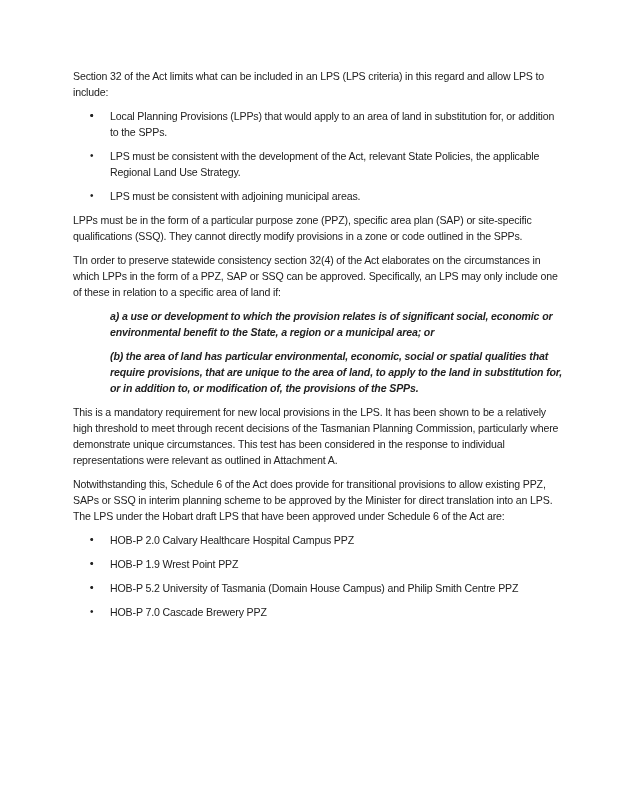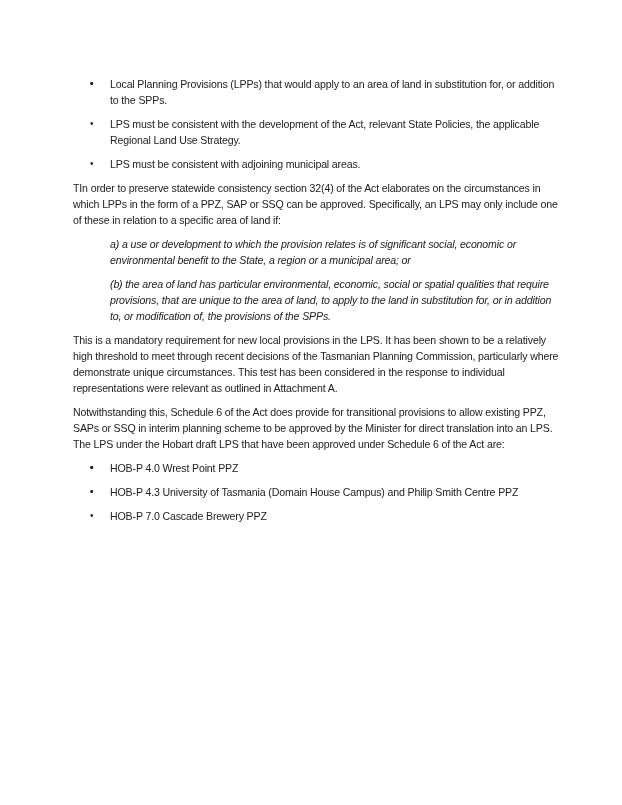--- a/index.html
+++ b/index.html
@@ -8,49 +8,51 @@
       position: absolute; left: 73px; top: 68px; width: 490px;
       font-family: "Liberation Sans", sans-serif;
       font-size: 10.6px; line-height: 16px; color: #222222;
       letter-spacing: -0.15px;
     }
     p { margin: 0 0 8px 0; }
     ul { list-style: none; margin: 0 0 8px 0; padding: 0; }
     ul li { position: relative; padding-left: 37px; margin-bottom: 8px; }
     ul li:last-child { margin-bottom: 0; }
     ul li .bullet { position: absolute; left: 17px; top: 0; font-size: 10px; }
-    .quote { margin: 0 0 8px 37px; font-style: italic; }
+    .quote { margin: 0 0 8px 37px; font-style: italic; font-weight: bold; }
   </style>
 </head>
 <body>
 
 <div class="page">
+  <p>Section 32 of the Act limits what can be included in an LPS (LPS criteria) in this regard and allow LPS to include:</p>
 
   <ul>
     <li><span class="bullet">•</span></li>
     <li><span class="bullet">•</span></li>
     <li><span class="bullet">•</span><span>Local Planning Provisions (LPPs) that would apply to an area of land in substitution for, or addition to the SPPs.</span></li>
   </ul>
 
 
   <ul>
     <li><span class="bullet">•</span><span>LPS must be consistent with the development of the Act, relevant State Policies, the applicable Regional Land Use Strategy.</span></li>
     <li><span class="bullet">•</span><span>LPS must be consistent with adjoining municipal areas.</span></li>
   </ul>
 
+  <p>LPPs must be in the form of a particular purpose zone (PPZ), specific area plan (SAP) or site-specific qualifications (SSQ). They cannot directly modify provisions in a zone or code outlined in the SPPs.</p>
   <p>TIn order to preserve statewide consistency section 32(4) of the Act elaborates on the circumstances in which LPPs in the form of a PPZ, SAP or SSQ can be approved. Specifically, an LPS may only include one of these in relation to a specific area of land if:</p>
 
   <p class="quote">a) a use or development to which the provision relates is of significant social, economic or environmental benefit to the State, a region or a municipal area; or</p>
   <p class="quote">(b) the area of land has particular environmental, economic, social or spatial qualities that require provisions, that are unique to the area of land, to apply to the land in substitution for, or in addition to, or modification of, the provisions of the SPPs.</p>
 
   <p>This is a mandatory requirement for new local provisions in the LPS. It has been shown to be a relatively high threshold to meet through recent decisions of the Tasmanian Planning Commission, particularly where demonstrate unique circumstances. This test has been considered in the response to individual representations were relevant as outlined in Attachment A.</p>
   <p>Notwithstanding this, Schedule 6 of the Act does provide for transitional provisions to allow existing PPZ, SAPs or SSQ in interim planning scheme to be approved by the Minister for direct translation into an LPS. The LPS under the Hobart draft LPS that have been approved under Schedule 6 of the Act are:</p>
 
   <ul>
     <li><span class="bullet">•</span></li>
+    <li><span class="bullet">•</span><span>HOB-P 2.0 Calvary Healthcare Hospital Campus PPZ</span></li>
     <li><span class="bullet">•</span></li>
+    <li><span class="bullet">•</span><span>HOB-P 1.9 Wrest Point PPZ</span></li>
     <li><span class="bullet">•</span></li>
-    <li><span class="bullet">•</span><span>HOB-P 4.0 Wrest Point PPZ</span></li>
-    <li><span class="bullet">•</span></li>
-    <li><span class="bullet">•</span><span>HOB-P 4.3 University of Tasmania (Domain House Campus) and Philip Smith Centre PPZ</span></li>
+    <li><span class="bullet">•</span><span>HOB-P 5.2 University of Tasmania (Domain House Campus) and Philip Smith Centre PPZ</span></li>
     <li><span class="bullet">•</span><span>HOB-P 7.0 Cascade Brewery PPZ</span></li>
   </ul>
 </div>
 
 </body></html>

